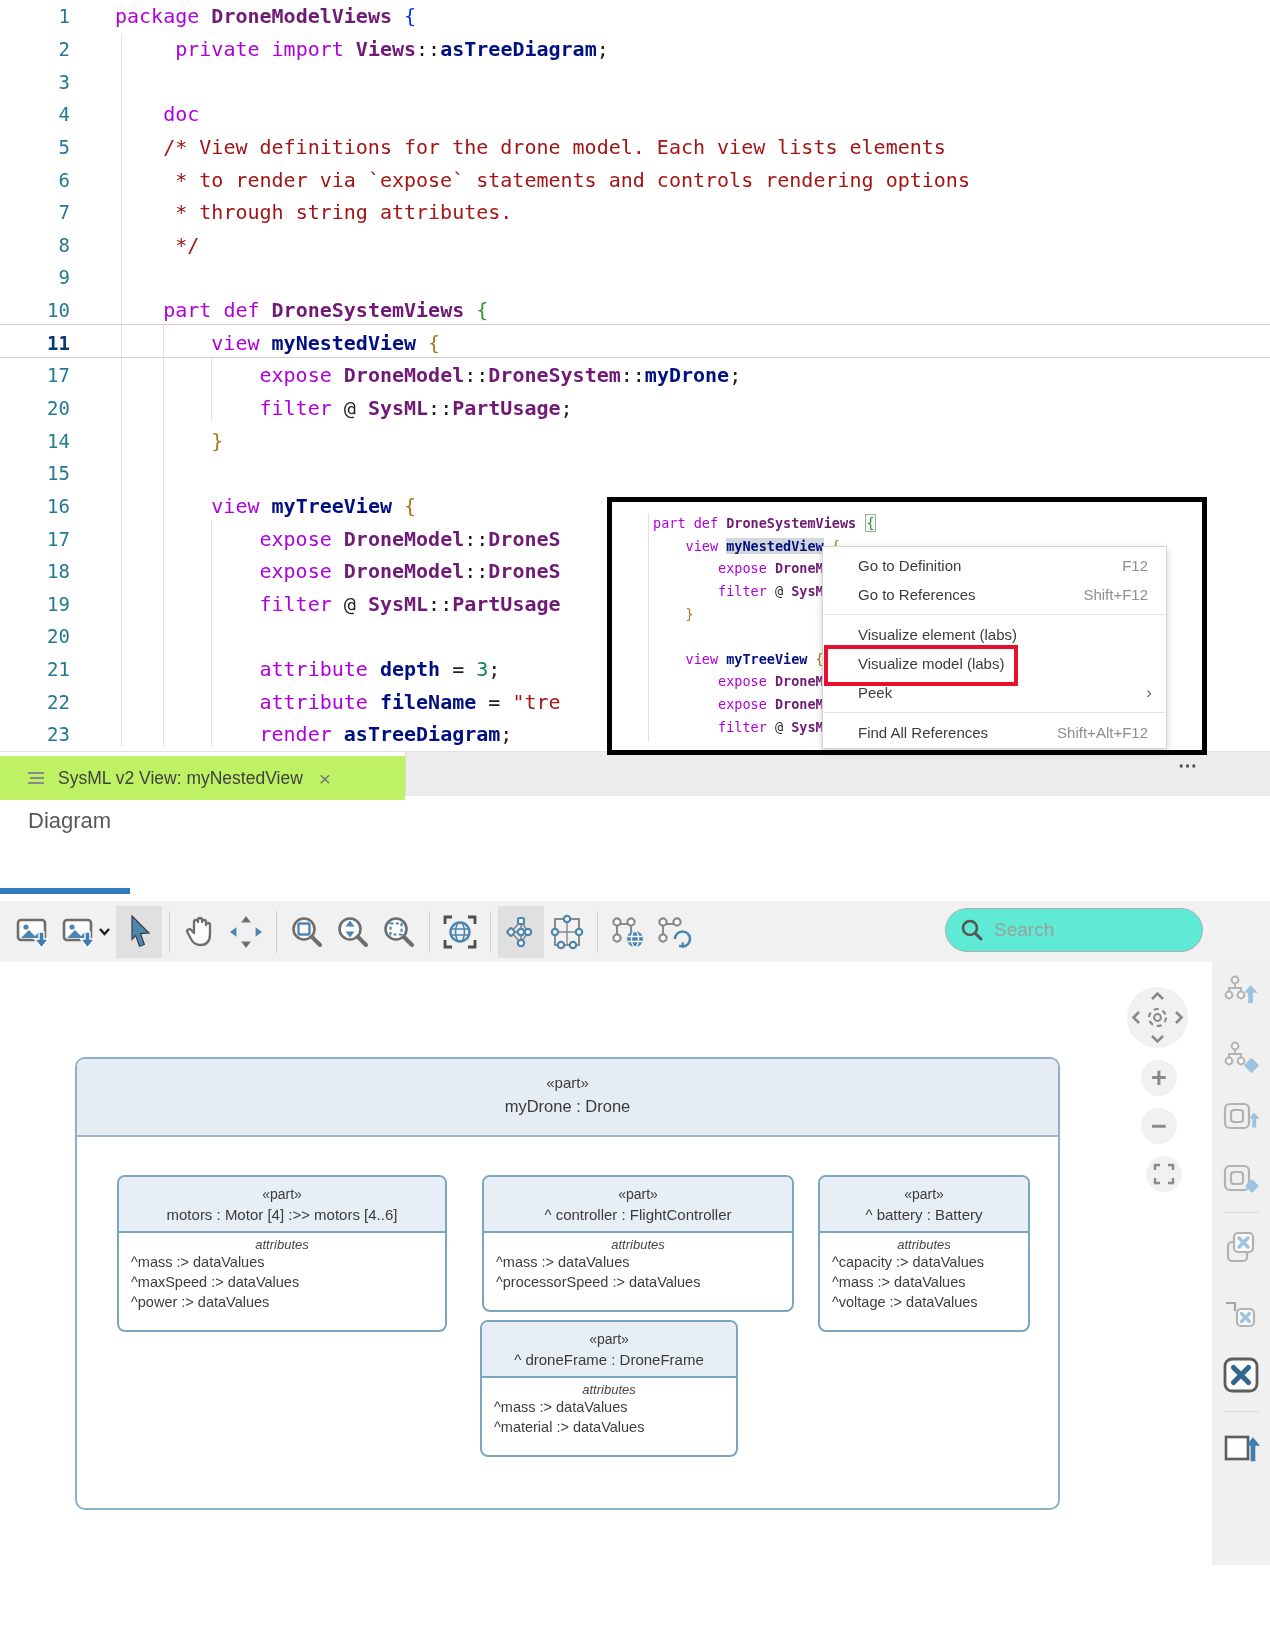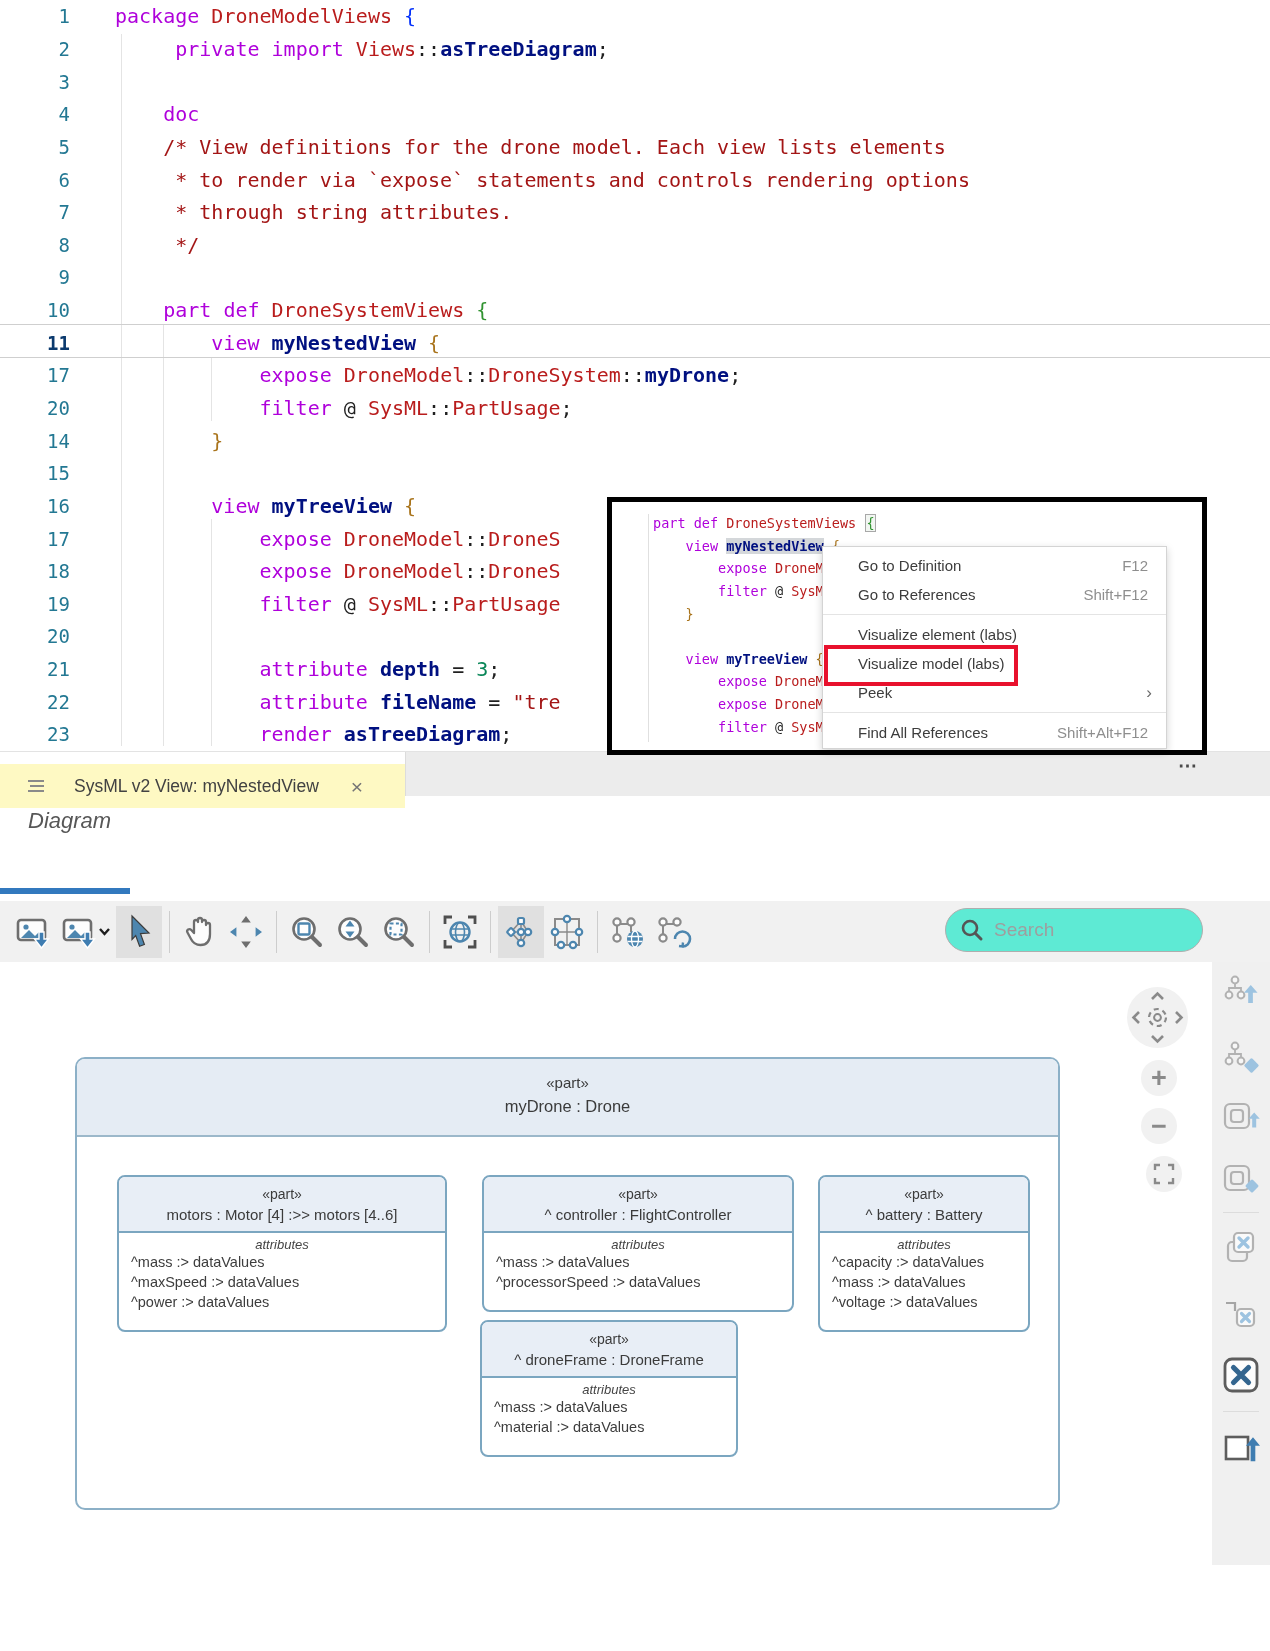--- a/index.html
+++ b/index.html
@@ -7,21 +7,21 @@
        font-family:"Liberation Sans",sans-serif;}
 
   
   #editor{position:absolute;left:0;top:0;width:1270px;height:751px;background:#fff;
           font-family:"DejaVu Sans Mono",monospace;font-size:20px;}
   .codeline{height:32.65px;display:flex;align-items:center;white-space:pre;}
   .lnum{width:70px;flex:none;text-align:right;padding-right:26px;color:#237893;font-size:19px;}
   .lnum.active{color:#0b3a6e;font-weight:bold;}
   .lcode{padding-left:19px;color:#1f1f1f;}
   .tk-kw{color:#af00db;}
-  .tk-type{color:#b91c1c;}
+  .tk-type{color:#701a75;font-weight:bold;}
   .tk-id{color:#001080;font-weight:600;}
   .tk-pl{color:#1f1f1f;}
   .tk-op{color:#1f1f1f;}
   .tk-cm{color:#a31515;}
   .tk-str{color:#a31515;}
   .tk-num{color:#098658;}
   .tk-b1{color:#0431fa;}
   .tk-b2{color:#319331;}
   .tk-b3{color:#a9741c;}
   .tk-bm{color:#319331;border:1px solid #a8a8a8;background:#f2f6f2;margin-left:1px;}
@@ -50,32 +50,32 @@
   .menu-item .mshort{margin-left:auto;padding-right:18px;color:#8e8e8e;}
   .menu-item .mchev{margin-left:auto;padding-right:14px;color:#6a6a6a;font-size:17px;}
   .menu-sep{height:11px;display:flex;align-items:center;}
   .menu-sep div{height:1px;width:100%;background:#e4e4e4;}
   .red-frame{position:absolute;left:1px;top:-4px;width:186px;height:33px;
              border:4px solid #e8112d;pointer-events:none;}
 
   
   #tabbar{position:absolute;left:0;top:751px;width:1270px;height:44px;background:#fff;
           border-top:1px solid #e3e3e3;box-sizing:border-box;}
-  #active-tab{position:absolute;left:0;top:12px;width:405px;height:44px;display:flex;
-              align-items:center;background:#fef9c3;gap:16px;}
+  #active-tab{position:absolute;left:0;top:4px;width:405px;height:44px;display:flex;
+              align-items:center;background:#bef264;}
   #active-tab .ticon{margin-left:26px;margin-right:12px;display:flex;}
   #active-tab .ttitle{font-size:17.5px;color:#424242;}
   #active-tab .tclose{margin-left:16px;font-size:21px;color:#757575;line-height:1;}
   #tabrest{position:absolute;left:405px;top:0;right:0;height:44px;background:#ececec;
            border-left:1px solid #dcdcdc;box-sizing:border-box;}
   #tab-overflow{position:absolute;left:1178px;top:2px;font-size:19px;color:#4a4a4a;
                 font-weight:bold;letter-spacing:1px;}
 
   
-  #panel-tab-label{position:absolute;left:28px;top:808px;font-size:22px;color:#575757;font-style:italic;}
+  #panel-tab-label{position:absolute;left:28px;top:808px;font-size:22px;color:#575757;}
   #panel-tab-underline{position:absolute;left:0;top:888px;width:130px;height:6px;background:#3279be;}
 
   
   #toolbar{position:absolute;left:0;top:901px;width:1270px;height:61px;background:#f1f1f1;
            display:flex;align-items:center;padding-left:10px;box-sizing:border-box;}
   .tbi{width:46px;height:52px;display:flex;align-items:center;justify-content:center;flex:none;}
   .tbi.active{background:#e0e0e0;}
   .tbchev{width:16px;display:flex;align-items:center;flex:none;margin-left:-4px;margin-right:2px;}
   .tbsep{width:1px;height:42px;background:#cdcdcd;margin:0 7px;flex:none;}
   #searchbox{position:absolute;left:945px;top:908px;width:258px;height:44px;background:#5eead4;

